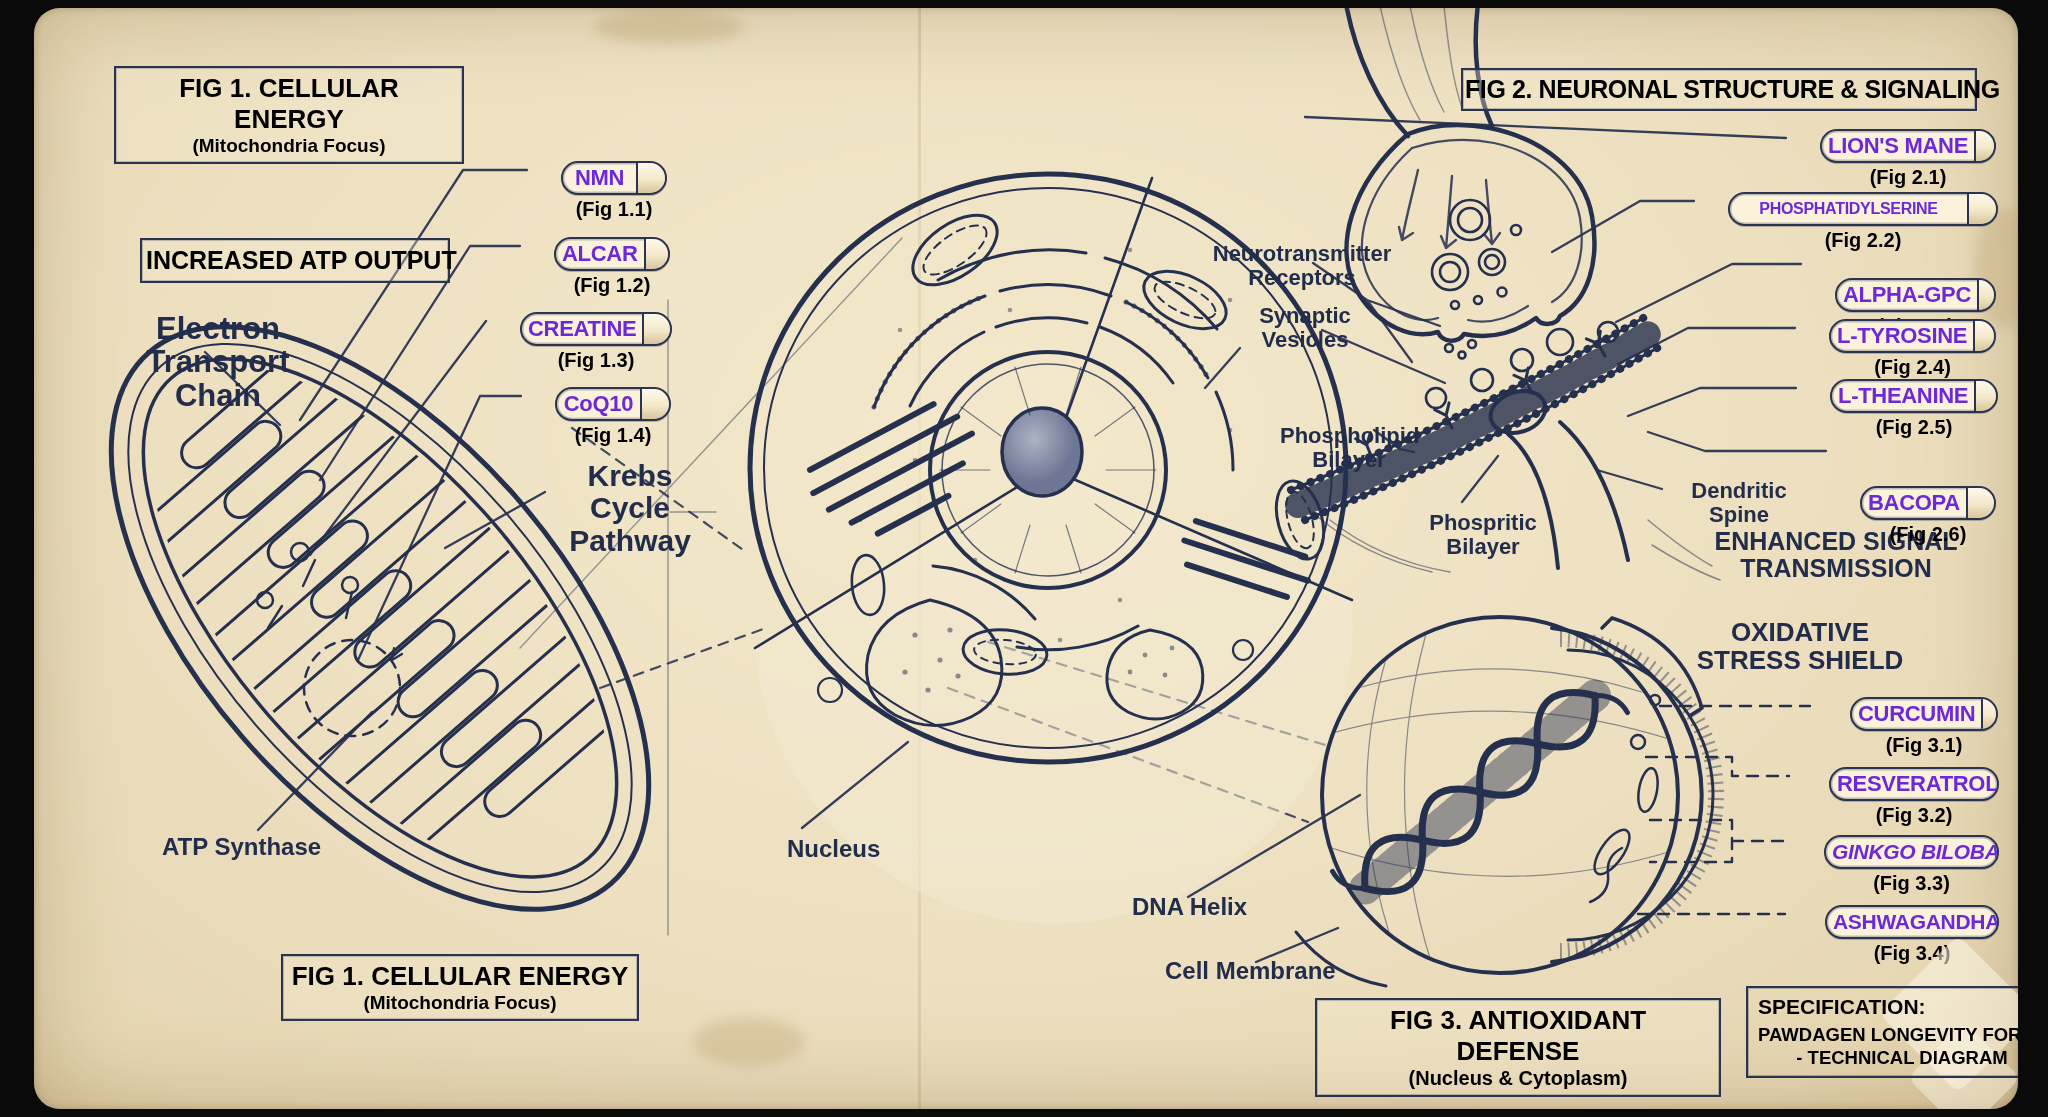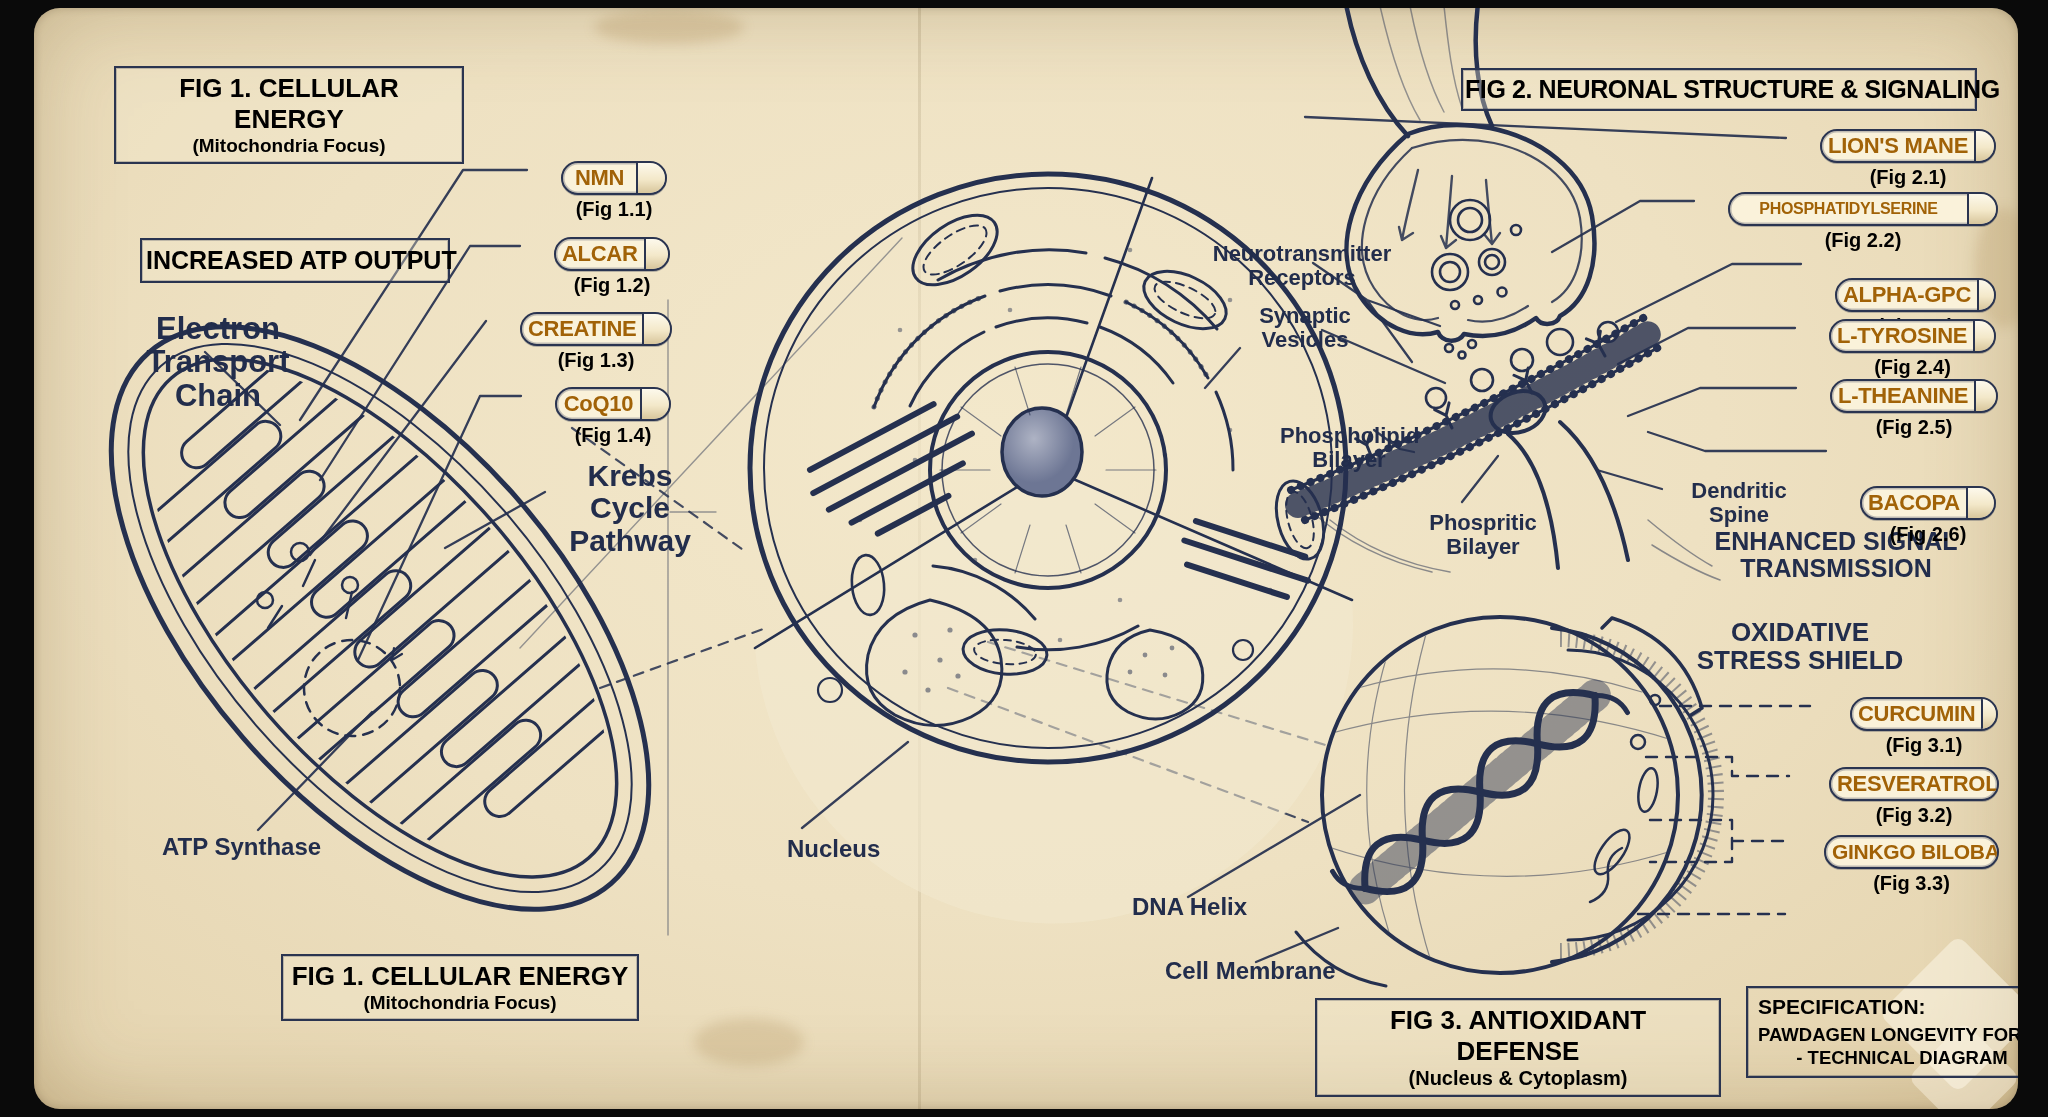--- a/index.html
+++ b/index.html
@@ -17,21 +17,21 @@
     color:#22
 
 2d4c;text-align:center;font-weight:bold;padding:5px 8px;background:rgba(244,236,210,.35);}
   .boxed .t1{display:block;}
   .boxed .t2{display:block;}
   .pillwrap{position:absolute;display:flex;flex-direction:column;align-items:center;}
   .pill{position:relative;height:34px;border:2.5px solid #2a3450;border-radius:18px;background:#faf2da;
     display:flex;align-items:stretch;box-shadow:0 1px 0 rgba(42,52,80,.3), inset 0 0 0 1.5px rgba(42,52,80,.28);
     width:100%;box-sizing:border-box;overflow:hidden;}
   .pill .ptext{flex:1;display:flex;align-items:center;justify-content:center;font-weight:bold;
-    font-size:22px;letter-spacing:-0.3px;color:#a16207;padding:0 6px;white-space:nowrap;}
+    font-size:22px;letter-spacing:-0.3px;color:#6d28d9;padding:0 6px;white-space:nowrap;}
   .pill .pcap{width:27px;border-left:2.5px solid #2a3450;border-radius:0 16px 16px 0;
     background:linear-gradient(180deg,#fdf9ec 0%,#f3e8c9 55%,#d8c69c 100%);}
   .pfig{margin-top:3px;font-weight:bold;font-size:20px;color:#22
 
 2d4c;white-space:nowrap;}
   .spec{position:absolute;border:2.5px solid #2a3450;box-shadow:inset 0 0 0 1px rgba(42,52,80,.3);
     padding:7px 10px;color:#22
 
 2d4c;font-weight:bold;}
   .spec .sh{display:inline-block;font-size:21px;border-bottom:2.5px solid #22
@@ -486,23 +486,29 @@
     <div class="pfig">(Fig 3.1)</div>
   </div>
   <div class="pillwrap" style="left:1795px;top:759px;width:170px;">
     <div class="pill nocap">
           <span class="ptext">RESVERATROL</span>
         </div>
     <div class="pfig">(Fig 3.2)</div>
   </div>
   <div class="pillwrap" style="left:1790px;top:827px;width:175px;">
     <div class="pill nocap">
-          <span class="ptext" style="font-size:21px;">GINKGO BILOBA</span>
+          <span class="ptext" style="font-size:21px;font-style:italic;">GINKGO BILOBA</span>
         </div>
     <div class="pfig">(Fig 3.3)</div>
+  </div>
+  <div class="pillwrap" style="left:1791px;top:897px;width:174px;">
+    <div class="pill nocap">
+          <span class="ptext" style="font-size:21px;">ASHWAGANDHA</span>
+        </div>
+    <div class="pfig">(Fig 3.4)</div>
   </div>
 
   <div class="lbl nowrap" style="left:753px;top:828px;font-size:24px;">Nucleus</div>
   <div class="lbl nowrap" style="left:1098px;top:886px;font-size:24px;">DNA Helix</div>
   <div class="lbl nowrap" style="left:1131px;top:950px;font-size:24px;">Cell Membrane</div>
 
   <div class="boxed" style="left:1281px;top:990px;width:386px;">
     <span class="t1" style="font-size:26px;">FIG 3. ANTIOXIDANT DEFENSE</span>
     <span class="t2" style="font-size:20px;">(Nucleus &amp; Cytoplasm)</span>
   </div>

